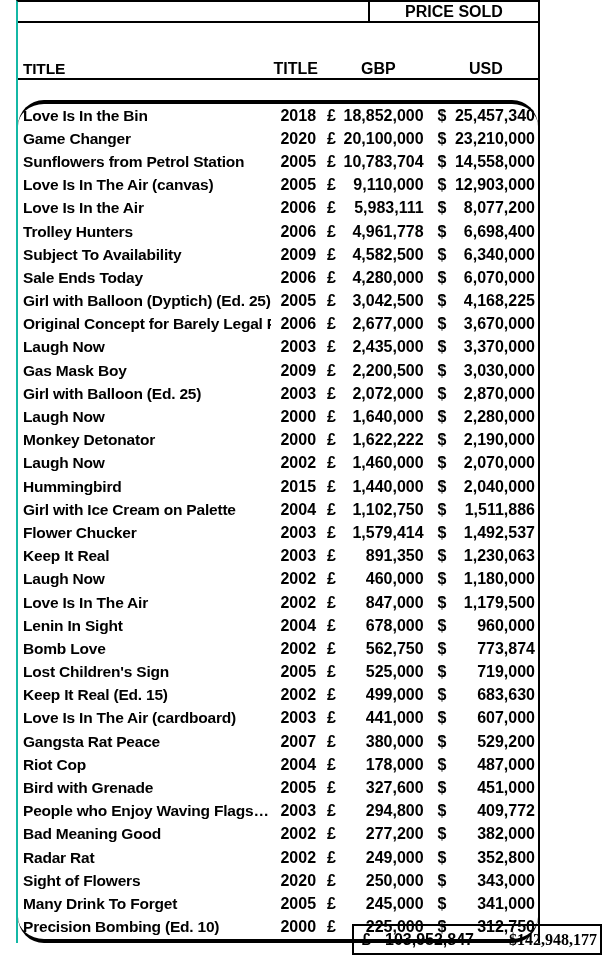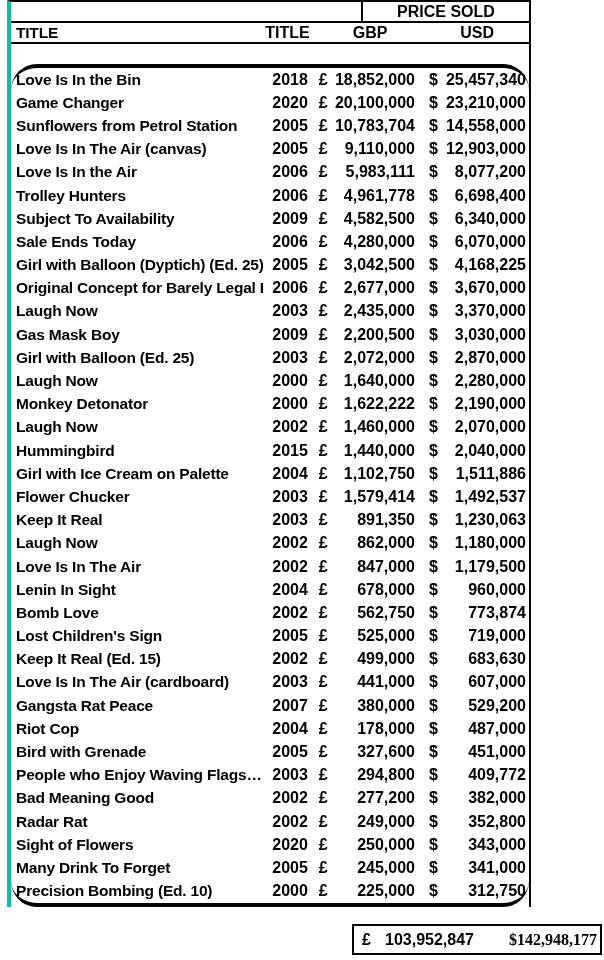--- a/index.html
+++ b/index.html
@@ -10,24 +10,24 @@
     background: #ffffff;
     color: #000000;
     font-family: "Liberation Sans", sans-serif;
     font-weight: 700;
     font-size: 16px;
     overflow: hidden;
     box-sizing: border-box;
   }
   .tbl {
     position: absolute;
-    left: 7px; top: 0;
+    left: 16px; top: 0;
     width: 524px;
     box-sizing: border-box;
-    border-left: 4px solid #14b8a6;
+    border-left: 2px solid #14b8a6;
     border-right: 2px solid #000;
     border-top: 2px solid #000;
   }
   .row { display: flex; align-items: center; box-sizing: border-box; }
   .cell { box-sizing: border-box; overflow: hidden; white-space: nowrap; }
 
   
   .c-title { width: 293px; padding-left: 5px; font-size: 15.5px; letter-spacing: -0.2px; }
   .c-year  { width: 57px;  text-align: right; padding-right: 5px; }
   .c-gbp   { width: 128px; display: flex; justify-content: space-between; padding-left: 6px; padding-right: 10px; }
@@ -36,21 +36,21 @@
   
   .top-row { height: 21px; border-bottom: 2px solid #000; }
   .top-row .spacer { width: 350px; height: 100%; }
   .price-sold {
     flex: 1; height: 100%;
     border-left: 2px solid #000;
     display: flex; align-items: center; justify-content: center;
   }
 
   
-  .head-row { height: 21px; border-bottom: 2px solid #000; }
+  .head-row { height: 21px; border-bottom: 2px solid #000; margin-top: 36px; }
   .head-gbp, .head-usd { display: block; text-align: center; padding: 0; }
   .head-gbp { width: 128px; }
   .head-usd { width: 120px; }
 
   .blank-row { height: 20px; }
 
   
   .data-box {
     border-top: 4px solid #000;
     border-bottom: 4px solid #000;
@@ -351,21 +351,21 @@
             <span>$</span>
             <span>1,230,063</span>
           </div>
         </div>
 
         <div class="row data-row">
           <div class="cell c-title">Laugh Now</div>
           <div class="cell c-year">2002</div>
           <div class="cell c-gbp">
             <span>£</span>
-            <span>862,000</span>
+            <span>460,000</span>
           </div>
           <div class="cell c-usd">
             <span>$</span>
             <span>1,180,000</span>
           </div>
         </div>
 
         <div class="row data-row">
           <div class="cell c-title">Love Is In The Air</div>
           <div class="cell c-year">2002</div>

